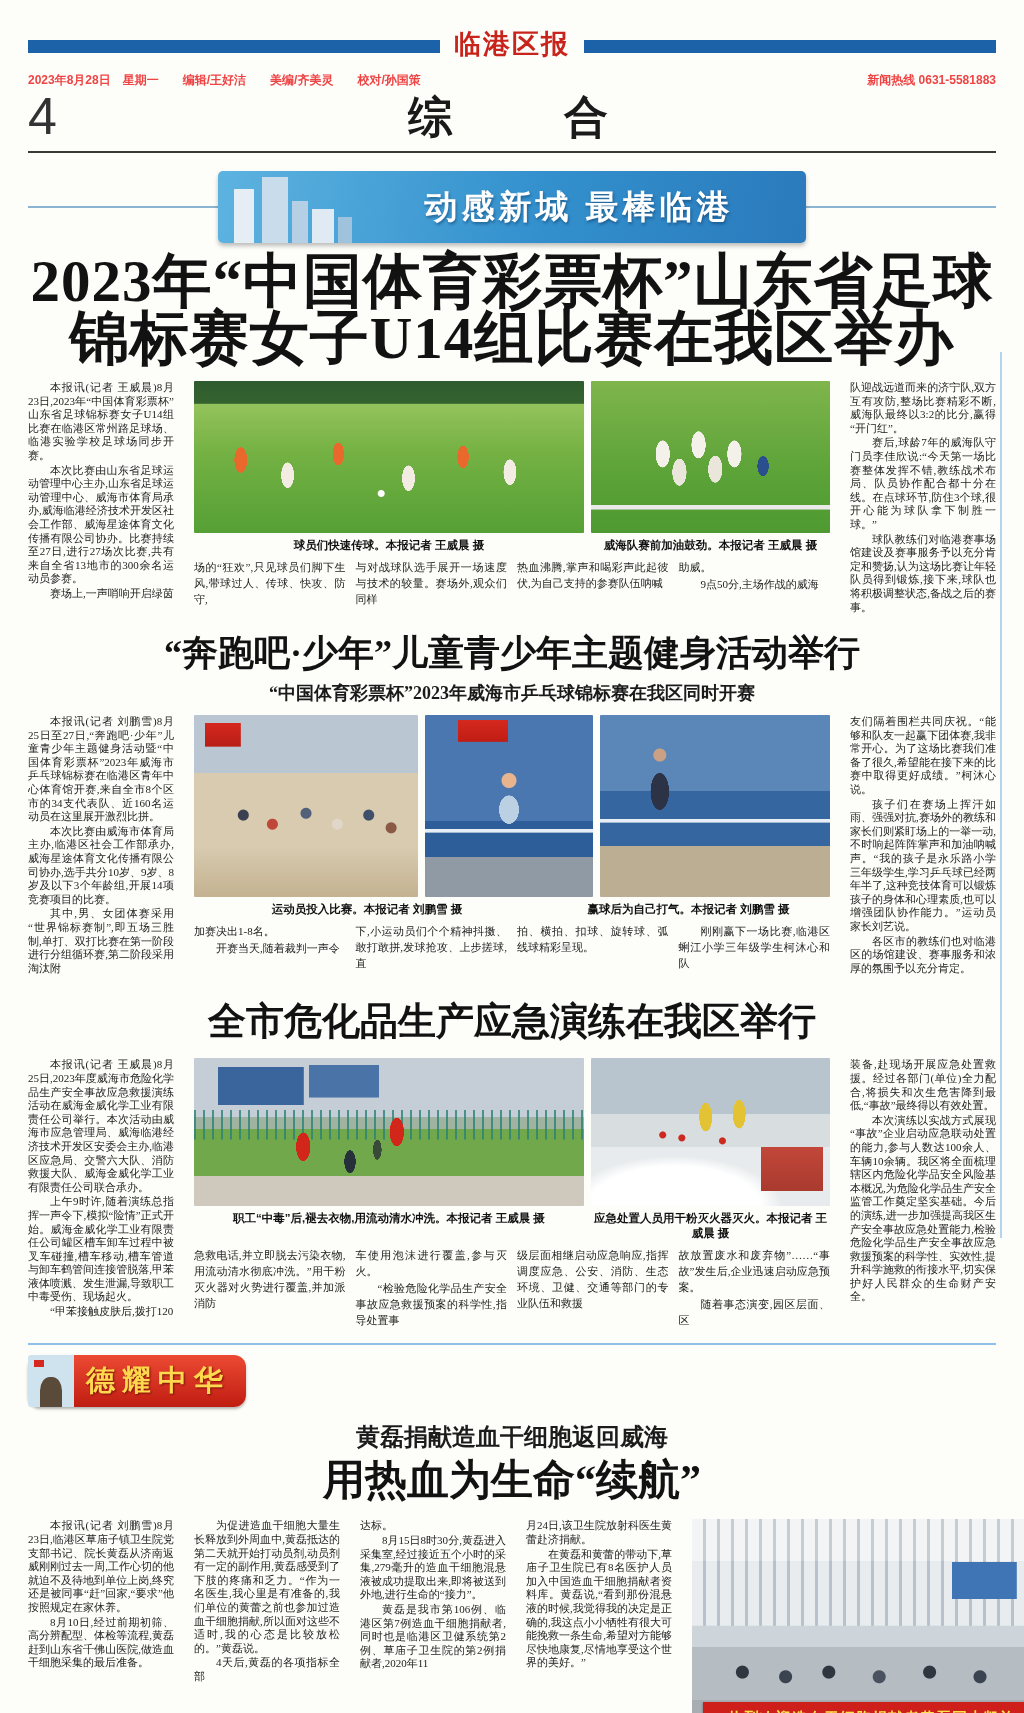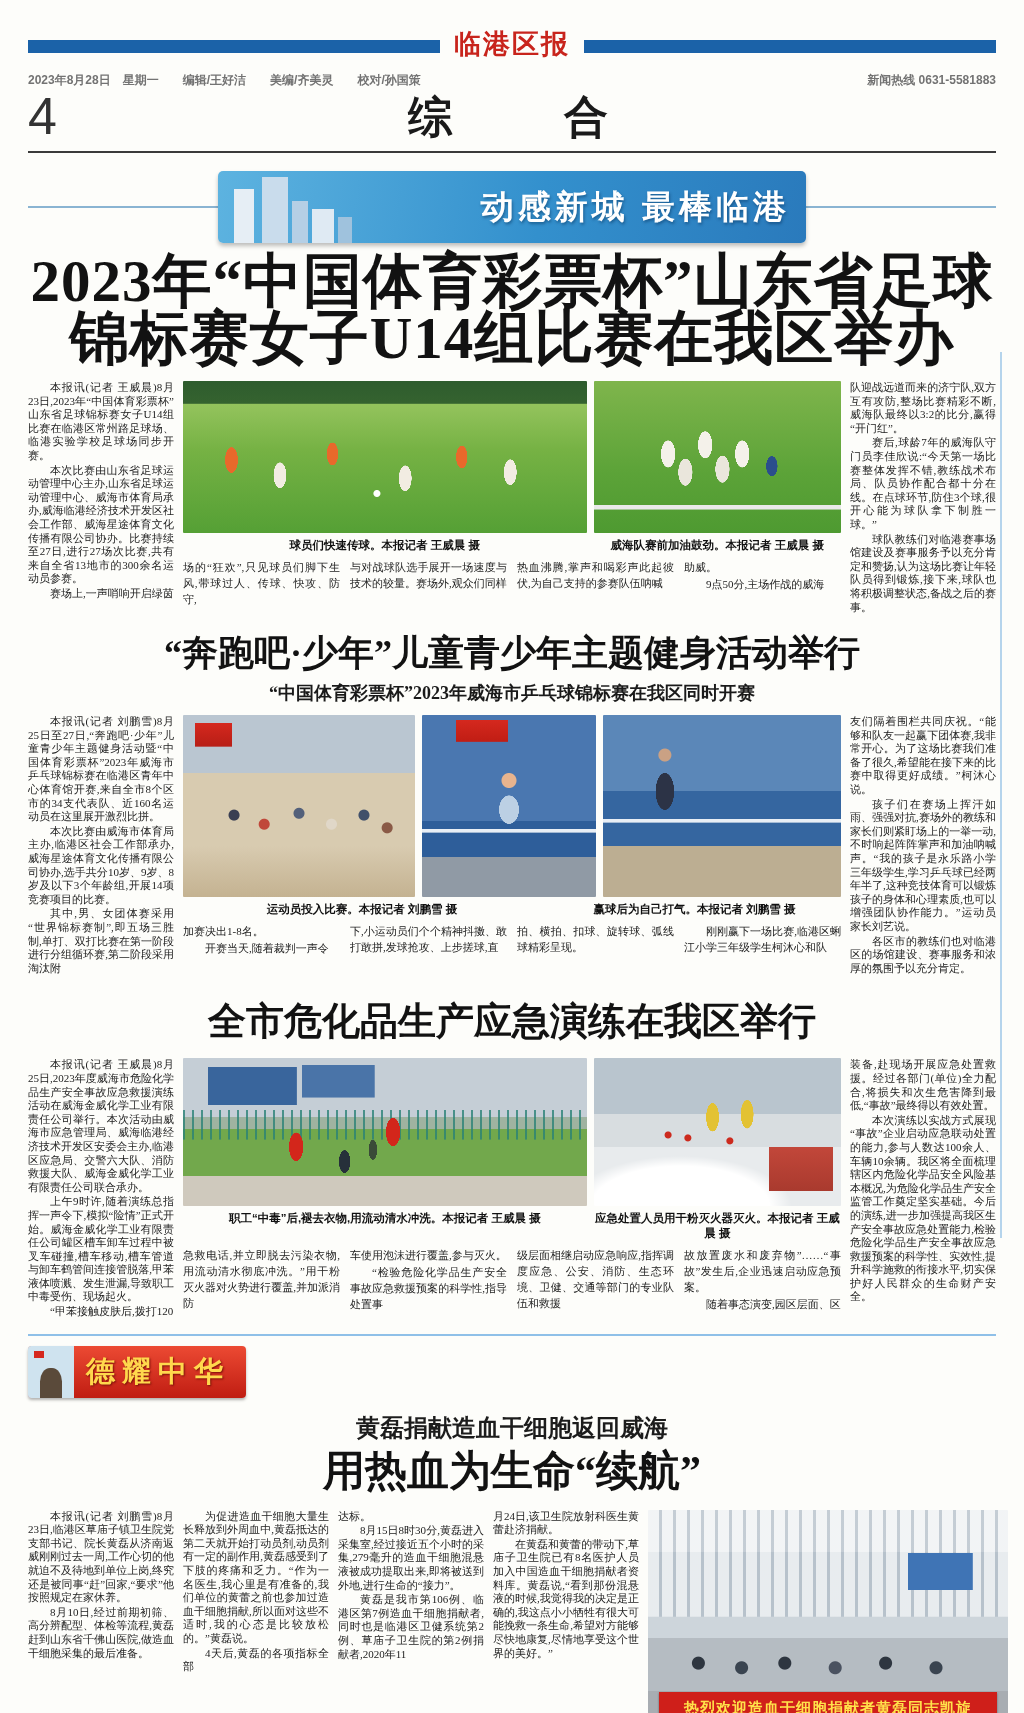--- a/index.html
+++ b/index.html
@@ -10,53 +10,53 @@
   }
   .inner{padding:6px 28px 0 28px;}
   
   .bar-row{display:flex;align-items:center;margin-top:22px;}
   .bluebar{flex:1;height:13px;background:#1b62a8;}
   .paper-name{
     padding:0 14px;font-size:27px;font-weight:bold;color:#c8241c;
     font-family:"DejaVu Serif",serif;letter-spacing:2px;white-space:nowrap;transform:translateY(-2px);
   }
   .meta-row{display:flex;justify-content:space-between;margin-top:8px;
-    font-family:"Liberation Sans","DejaVu Sans",sans-serif;font-size:12px;font-weight:bold;color:#737373;}
+    font-family:"Liberation Sans","DejaVu Sans",sans-serif;font-size:12px;font-weight:bold;color:#ef4444;}
   .title-row{display:flex;align-items:flex-end;margin-top:2px;}
   .page-no{font-family:"Liberation Sans",sans-serif;font-size:52px;line-height:50px;color:#333;width:120px;}
   .section-title{flex:1;text-align:center;font-family:"Liberation Sans","DejaVu Sans",sans-serif;
     font-size:44px;font-weight:900;letter-spacing:8px;color:#1a1a1a;line-height:48px;}
   .title-spacer{width:120px;}
   .head-rule{height:2px;background:#3a3a3a;margin-top:10px;}
   
   .banner-row{display:flex;align-items:center;margin:18px 0 8px 0;}
   .side-line{flex:1;height:2px;background:#8ab4d2;}
   .banner{width:588px;height:72px;border-radius:5px;position:relative;display:flex;align-items:center;
     background:linear-gradient(100deg,#5db3e0 0%,#3390cd 55%,#2a7abc 100%);
     box-shadow:0 3px 4px rgba(0,0,0,.25);}
   .skyline{width:150px;height:100%;position:relative;
     background-image:
       linear-gradient(#e6eef5,#e6eef5),linear-gradient(#c9dcec,#c9dcec),
       linear-gradient(#b5cfe5,#b5cfe5),linear-gradient(#dfeaf3,#dfeaf3),
       linear-gradient(#9fc2dd,#9fc2dd);
     background-size:20px 54px,26px 66px,16px 42px,22px 34px,14px 26px;
     background-position:16px bottom,44px bottom,74px bottom,94px bottom,120px bottom;
     background-repeat:no-repeat;}
-  .banner-text{flex:1;text-align:right;color:#fff;font-family:"Liberation Sans",sans-serif;
+  .banner-text{flex:1;text-align:center;color:#fff;font-family:"Liberation Sans",sans-serif;
     font-weight:900;font-size:33px;letter-spacing:4px;text-shadow:1px 2px 3px rgba(0,40,80,.45);padding-right:16px;}
   
   .h-serif{font-family:"Liberation Serif","DejaVu Serif",serif;font-weight:900;color:#121212;text-align:center;margin:0;}
   .a1-h{font-size:59px;line-height:57px;margin:10px 0 14px 0;letter-spacing:1px;}
   .a2-h{font-size:36px;line-height:44px;margin:16px 0 2px 0;}
   .a2-sub{font-size:18px;font-weight:bold;text-align:center;margin:6px 0 10px 0;color:#1a1a1a;}
   .a3-h{font-size:38px;line-height:46px;margin:22px 0 14px 0;}
   .a4-kicker{font-size:24px;font-weight:bold;text-align:center;margin:14px 0 2px 0;}
   .a4-h{font-size:42px;line-height:50px;margin:2px 0 14px 0;}
   
-  .art-row{display:flex;gap:9px;align-items:stretch;}
+  .art-row{display:flex;gap:20px;align-items:stretch;}
   .tcol{width:146px;flex:none;font-size:11px;line-height:13.6px;text-align:justify;color:#222;}
   .tcol p,.scol p{margin:0 0 1px 0;}
   .ind{text-indent:2em;}
   .mid{flex:1;min-width:0;}
   .photos{display:flex;gap:7px;}
   .caps{display:flex;gap:7px;}
   .cap{font-family:"Liberation Sans","DejaVu Sans",sans-serif;font-weight:bold;font-size:11.5px;
     text-align:center;margin:5px 0 6px 0;color:#111;}
   .strip{display:flex;gap:10px;}
   .scol{flex:1;font-size:11px;line-height:16px;text-align:justify;color:#222;min-width:0;}
@@ -146,21 +146,21 @@
       linear-gradient(180deg,#e3e7ea 0 18%,#cdd5db 18% 55%,#b5bcc2 55% 78%,#a8adb2 78% 100%);
     background-size:auto,auto,auto,auto,auto,auto,18% 16%,100% 46%,100% 100%;
     background-position:0 0,0 0,0 0,0 0,0 0,0 0,88% 22%,0 0,0 0;background-repeat:no-repeat;}
   .photo-banner{position:absolute;left:3%;right:3%;bottom:7%;background:#cf1f1a;color:#ffe24a;
     font-family:"Liberation Sans",sans-serif;font-weight:900;font-size:15px;letter-spacing:1px;
     text-align:center;padding:7px 2px;box-shadow:0 1px 2px rgba(0,0,0,.4);}
   
   .v-rule{position:absolute;right:22px;top:352px;width:2px;height:886px;background:#b5d4ec;}
   .blue-rule{height:2px;background:#8fc0e8;margin:14px 0 10px 0;}
   .deyao{width:218px;height:52px;display:flex;align-items:center;margin:2px 0 6px 0;
-    background:linear-gradient(180deg,#ec4a33 0%,#c01d12 100%);border-radius:4px;box-shadow:0 2px 3px rgba(0,0,0,.3);}
+    background:linear-gradient(180deg,#ec4a33 0%,#c01d12 100%);border-radius:12px;box-shadow:0 2px 3px rgba(0,0,0,.3);}
   .deyao-icon{width:46px;height:100%;position:relative;flex:none;
     background:linear-gradient(180deg,#cfe3ef 0 100%);border-radius:3px 0 0 3px;overflow:hidden;}
   .deyao-icon::before{content:"";position:absolute;top:5px;left:6px;width:10px;height:7px;background:#d5281e;}
   .deyao-icon::after{content:"";position:absolute;bottom:0;left:12px;width:22px;height:30px;
     background:#5a4a3a;border-radius:45% 45% 0 0;}
   .deyao-text{flex:1;text-align:center;font-size:29px;font-weight:900;color:#ffd84d;
     letter-spacing:7px;text-shadow:1px 1px 2px #7a0f08;font-family:"Liberation Serif",serif;padding-right:4px;}
 </style>
 </head>
 <body>

